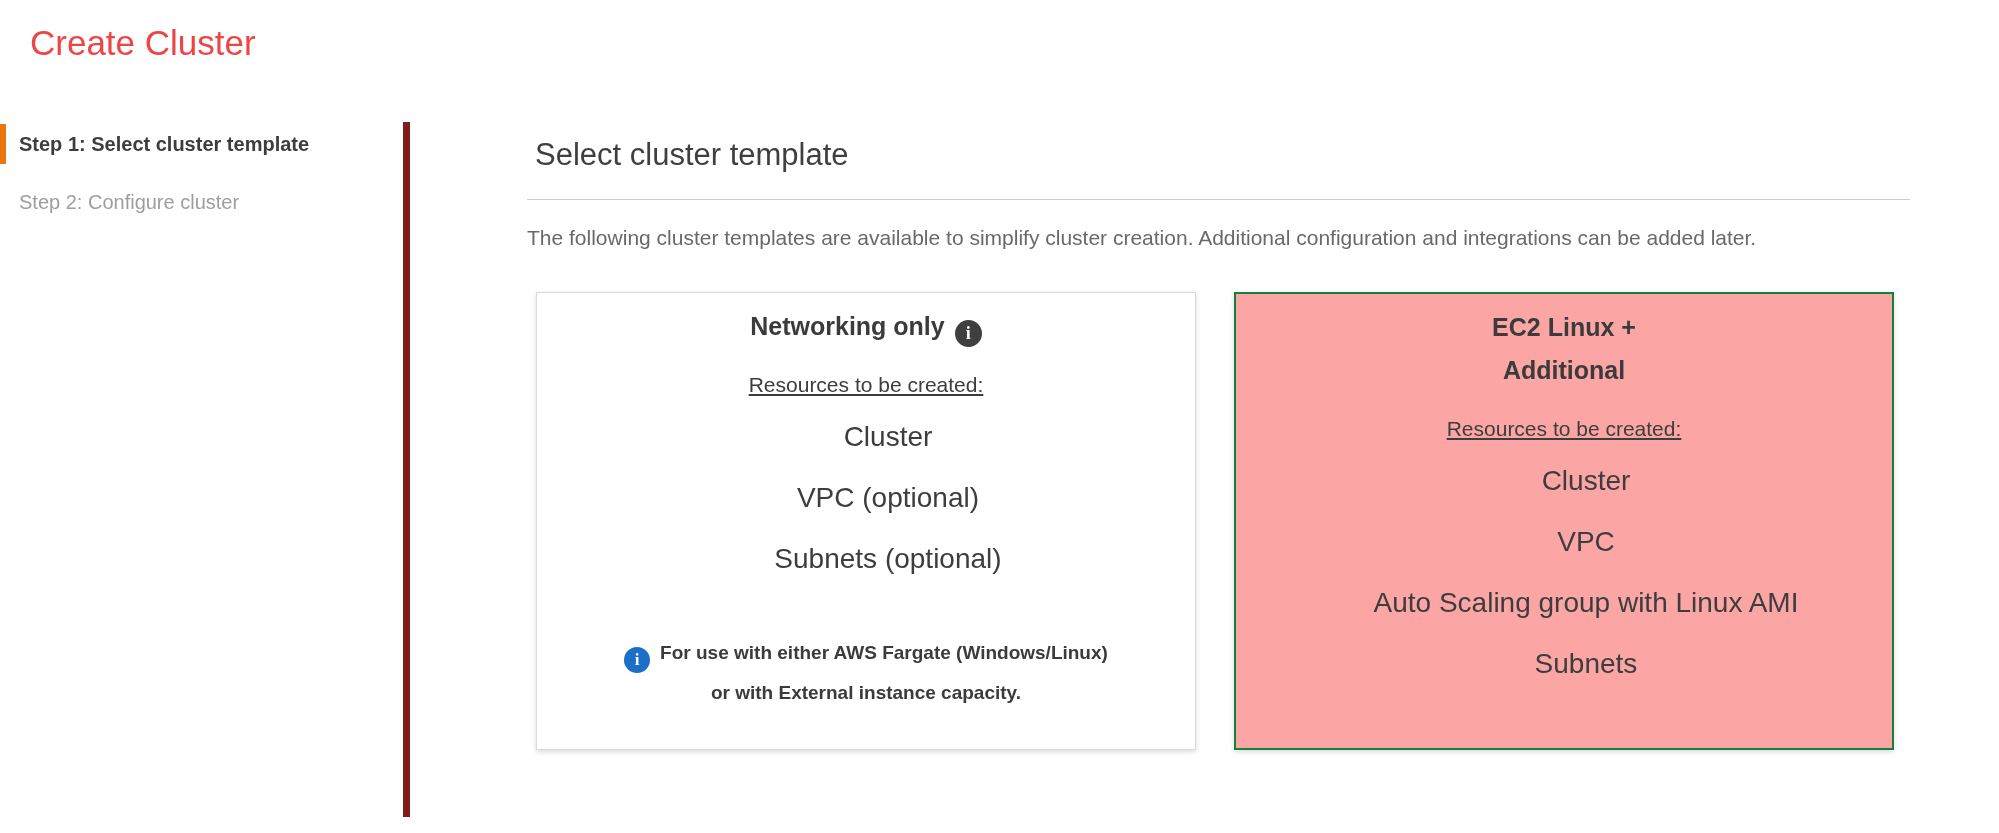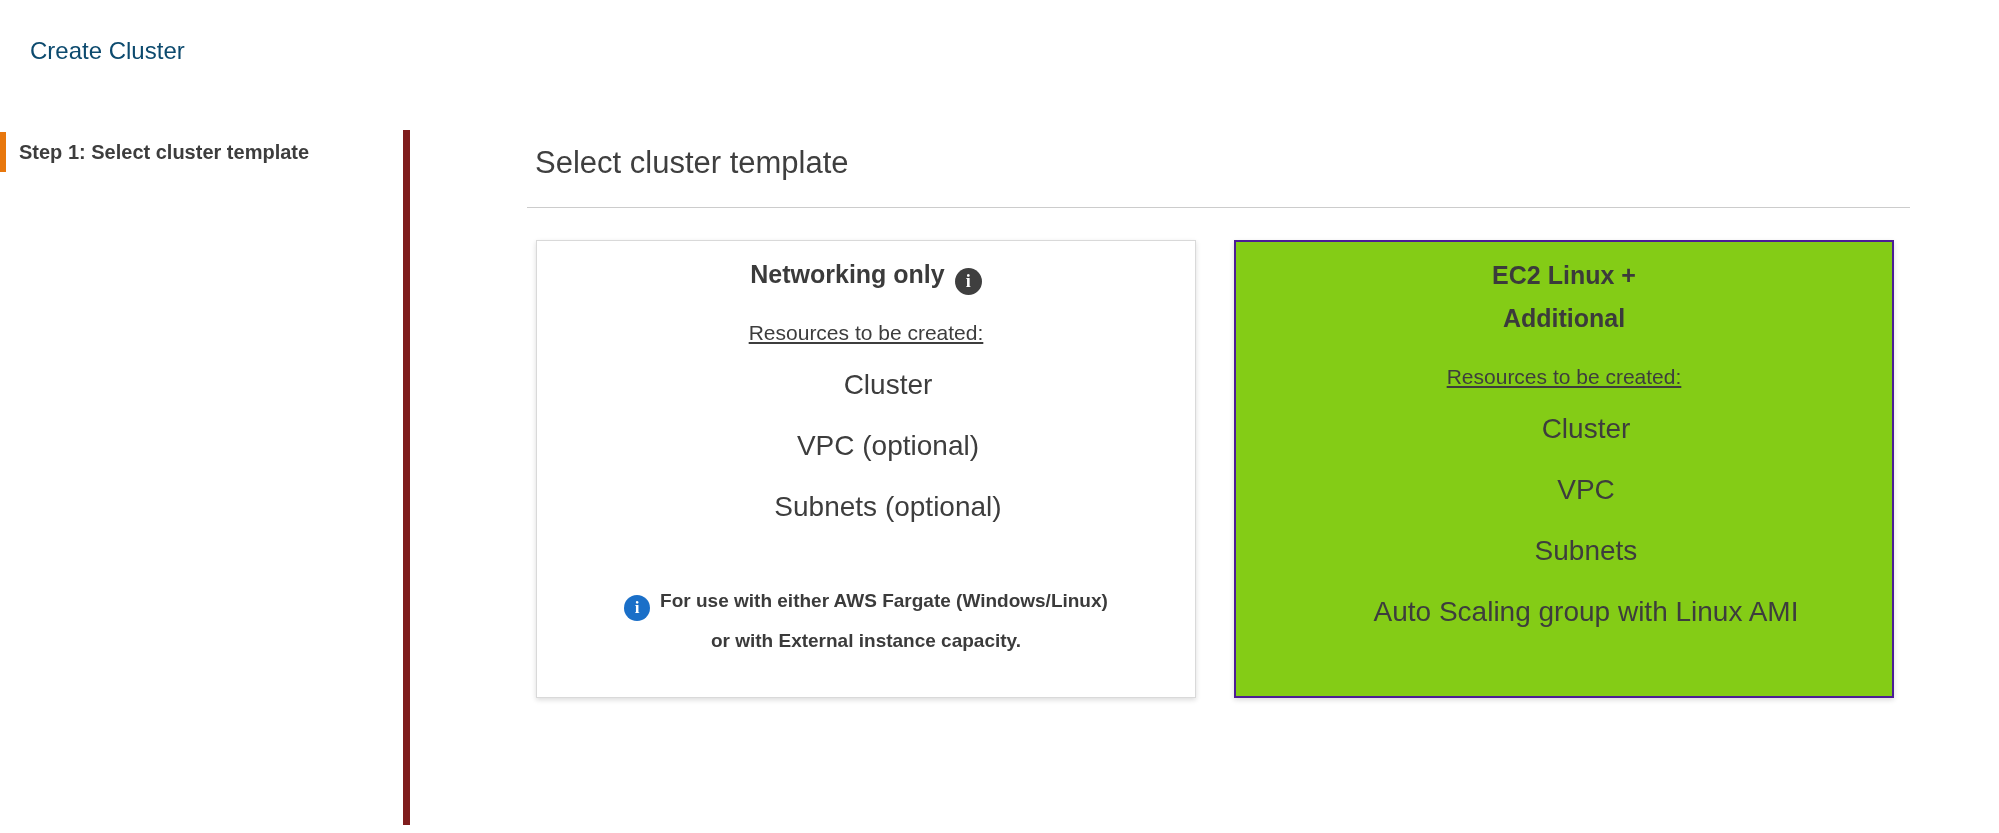--- a/index.html
+++ b/index.html
@@ -7,24 +7,24 @@
     margin: 0;
     padding: 0;
     background: #ffffff;
     width: 1999px;
     height: 833px;
     font-family: "Liberation Sans", sans-serif;
     overflow: hidden;
   }
   .page-title {
     margin: 0;
-    padding: 30px 0 0 30px;
-    font-size: 24px;
+    padding: 22px 0 0 30px;
+    font-size: 35px;
     font-weight: 400;
-    color: #0c4a6e;
+    color: #ef4444;
     line-height: 42px;
   }
   .layout {
     display: flex;
     align-items: stretch;
     margin-top: 58px;
     height: 695px;
   }
   .steps-nav {
     width: 410px;
@@ -81,22 +81,22 @@
     border: 1px solid #d9d9d9;
     box-shadow: 0 2px 5px rgba(0,0,0,0.14);
     display: flex;
     flex-direction: column;
     align-items: center;
     text-align: center;
     padding: 12px 40px 30px 40px;
     cursor: pointer;
   }
   .card.selected {
-    background: #84cc16;
-    border: 2px solid #4c1d95;
+    background: #fca5a5;
+    border: 2px solid #15803d;
   }
   .card-title {
     font-size: 25px;
     font-weight: 700;
     color: #3b3b3b;
     line-height: 43px;
   }
   .resources-label {
     margin-top: 24px;
     font-size: 21px;
@@ -157,25 +157,27 @@
 </style>
 </head>
 <body>
 
 <h1 class="page-title">Create Cluster</h1>
 
 <div class="layout">
 
   <nav class="steps-nav">
     <div class="step active">Step 1: Select cluster template</div>
+    <div class="step">Step 2: Configure cluster</div>
   </nav>
 
   <main class="main">
     <h2 class="section-heading">Select cluster template</h2>
     <hr class="heading-rule">
+    <p class="section-description">The following cluster templates are available to simplify cluster creation. Additional configuration and integrations can be added later.</p>
 
     <div class="cards">
 
       <div class="card">
         <div class="card-title">
           <span>Networking only</span><span class="info-icon dark">
               <span>i</span>
             </span>
         </div>
         <div class="resources-label">Resources to be created:</div>
@@ -194,21 +196,21 @@
 
       <div class="card selected">
         <div class="card-title">
           <div>EC2 Linux +</div>
           <div>Additional</div>
         </div>
         <div class="resources-label">Resources to be created:</div>
         <ul class="resource-list">
           <li>Cluster</li>
           <li>VPC</li>
+          <li>Auto Scaling group with Linux AMI</li>
           <li>Subnets</li>
-          <li>Auto Scaling group with Linux AMI</li>
         </ul>
       </div>
 
     </div>
   </main>
 
 </div>
 
 </body></html>

